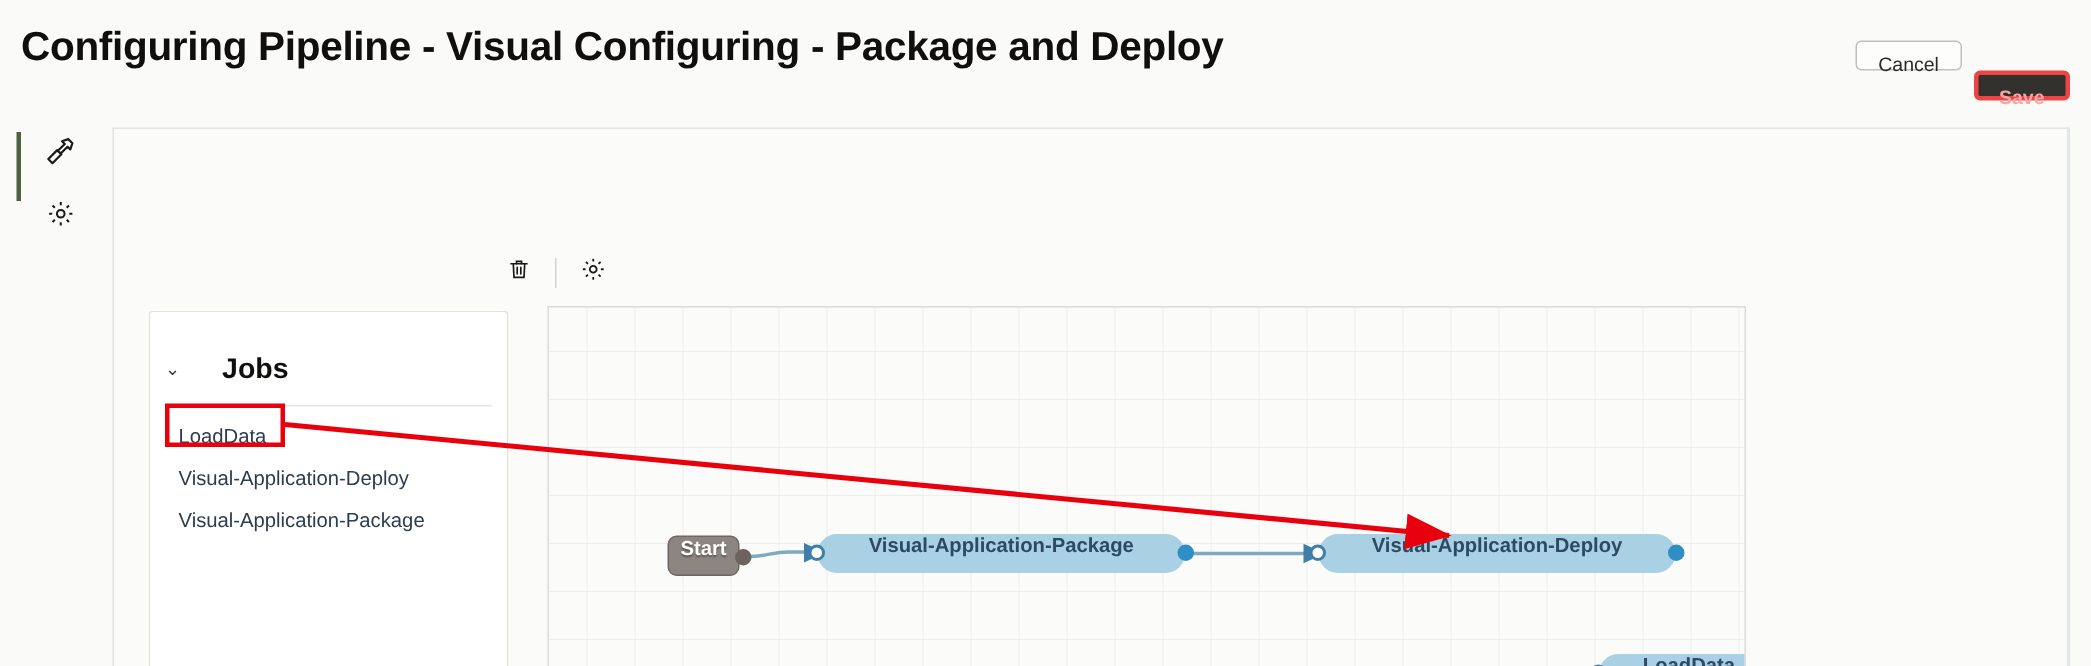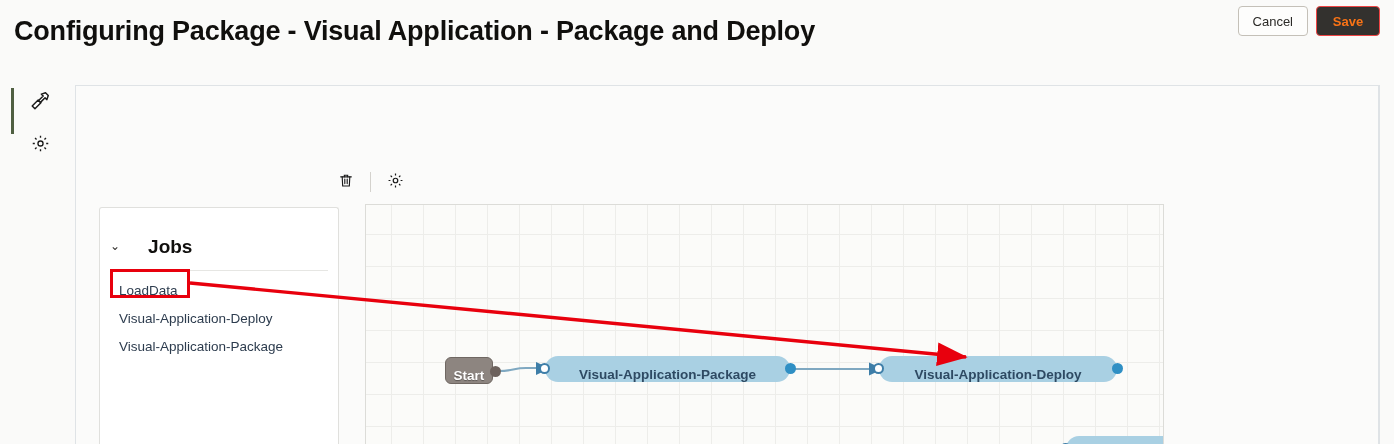--- a/index.html
+++ b/index.html
@@ -32,38 +32,39 @@
     right: 14px;
     top: 6px;
     display: flex;
     gap: 8px;
     align-items: center;
   }
   .btn {
     font-family: "Liberation Sans", sans-serif;
     font-size: 13px;
     border-radius: 4px;
-    height: 30px;
+    height: 20px;
     min-width: 64px;
     padding: 0 14px;
     cursor: pointer;
     line-height: 30px;
     text-align: center;
     box-sizing: border-box;
   }
   .btn-secondary {
     background: #fdfdfc;
     border: 1px solid #c4c0b8;
     color: #2b2a27;
   }
   .btn-primary {
     background: #33312e;
-    border: 1px solid #ef4444;
-    color: #f97316;
-    font-weight: bold;
+    border: 3px solid #ef4444;
+    color: #fca5a5;
+    font-weight: bold;
+    margin-top: 41px;
   }
 
   
   #left-rail {
     position: absolute;
     left: 0;
     top: 85px;
     width: 74px;
     height: 359px;
   }
@@ -204,21 +205,21 @@
     overflow: hidden;
   }
   #canvas-svg {
     position: absolute;
     left: 0;
     top: 0;
   }
   .node {
     position: absolute;
     display: flex;
-    align-items: flex-end;
+    align-items: flex-start;
     justify-content: center;
     box-sizing: border-box;
     cursor: pointer;
   }
   .node-start {
     background: #8d8580;
     border: 1px solid #6f6762;
     border-radius: 6px;
     color: #ffffff;
     font-size: 13.5px;
@@ -278,21 +279,21 @@
     left: 1379px;
     top: 85px;
     width: 1px;
     height: 359px;
     background: #dfe3e6;
   }
 </style>
 </head>
 <body>
 
-<div id="page-title">Configuring Package - Visual Application - Package and Deploy</div>
+<div id="page-title">Configuring Pipeline - Visual Configuring - Package and Deploy</div>
 
 <div id="header-actions">
   <div class="btn btn-secondary">Cancel</div>
   <div class="btn btn-primary">Save</div>
 </div>
 
 <div id="left-rail">
   <div id="rail-selected-bar"></div>
   <div class="rail-item" style="top:2px;">
     <span>

